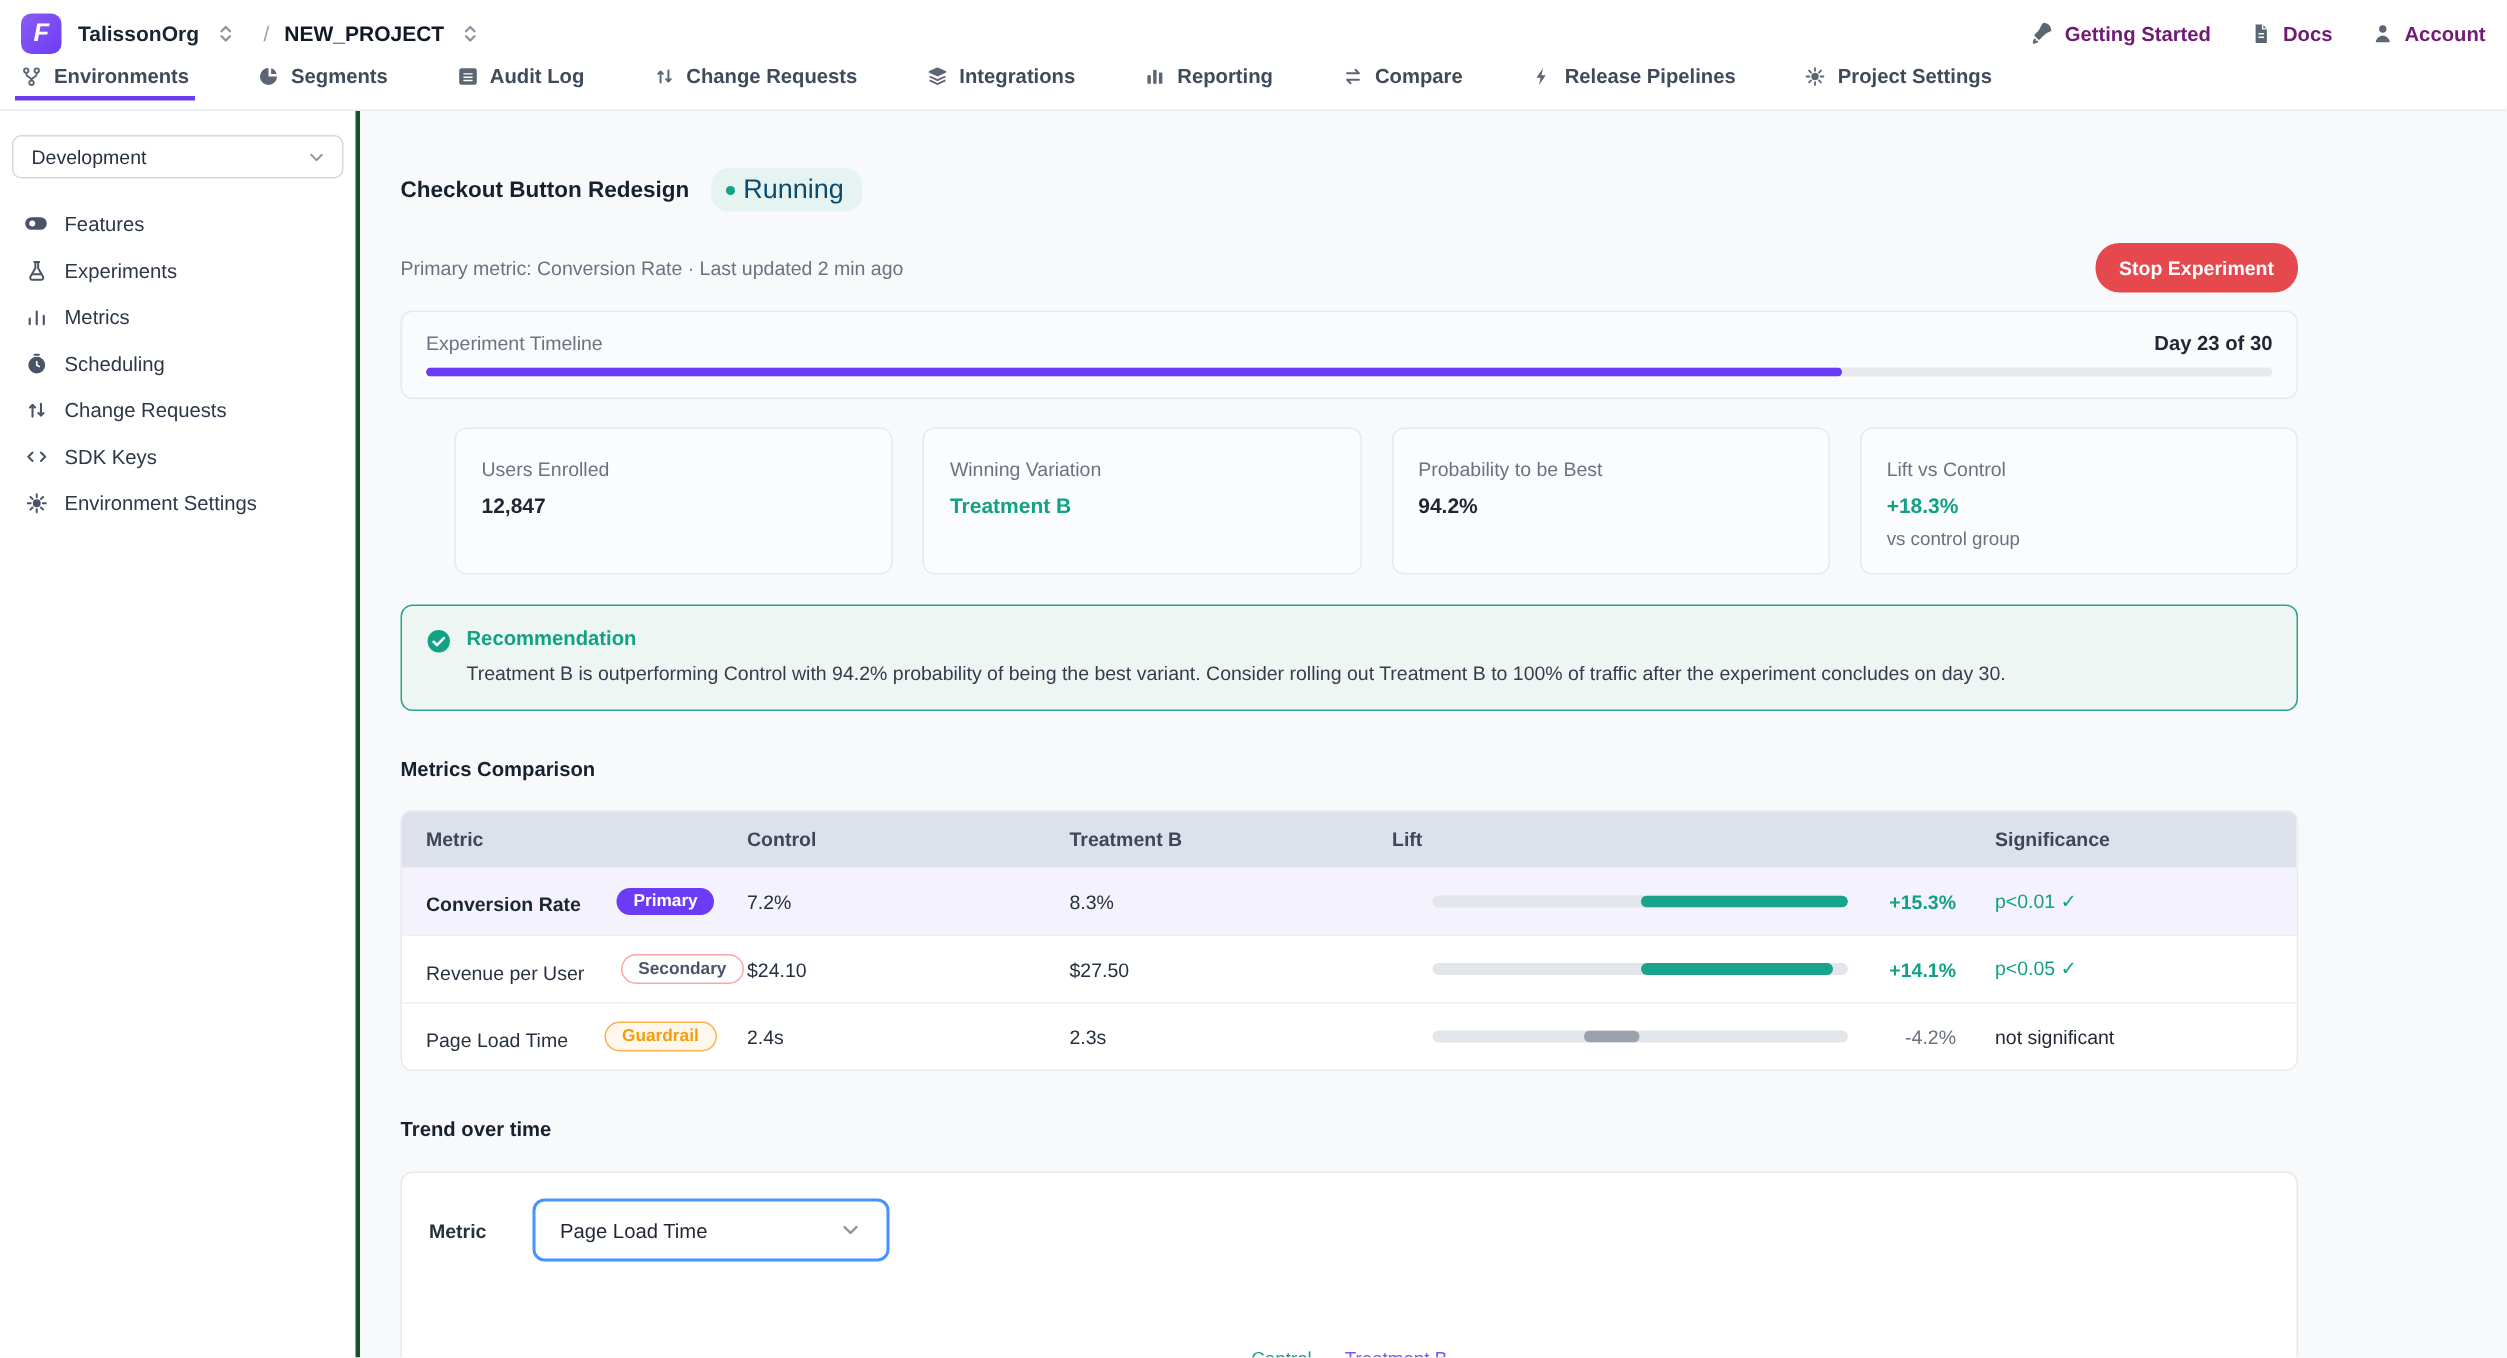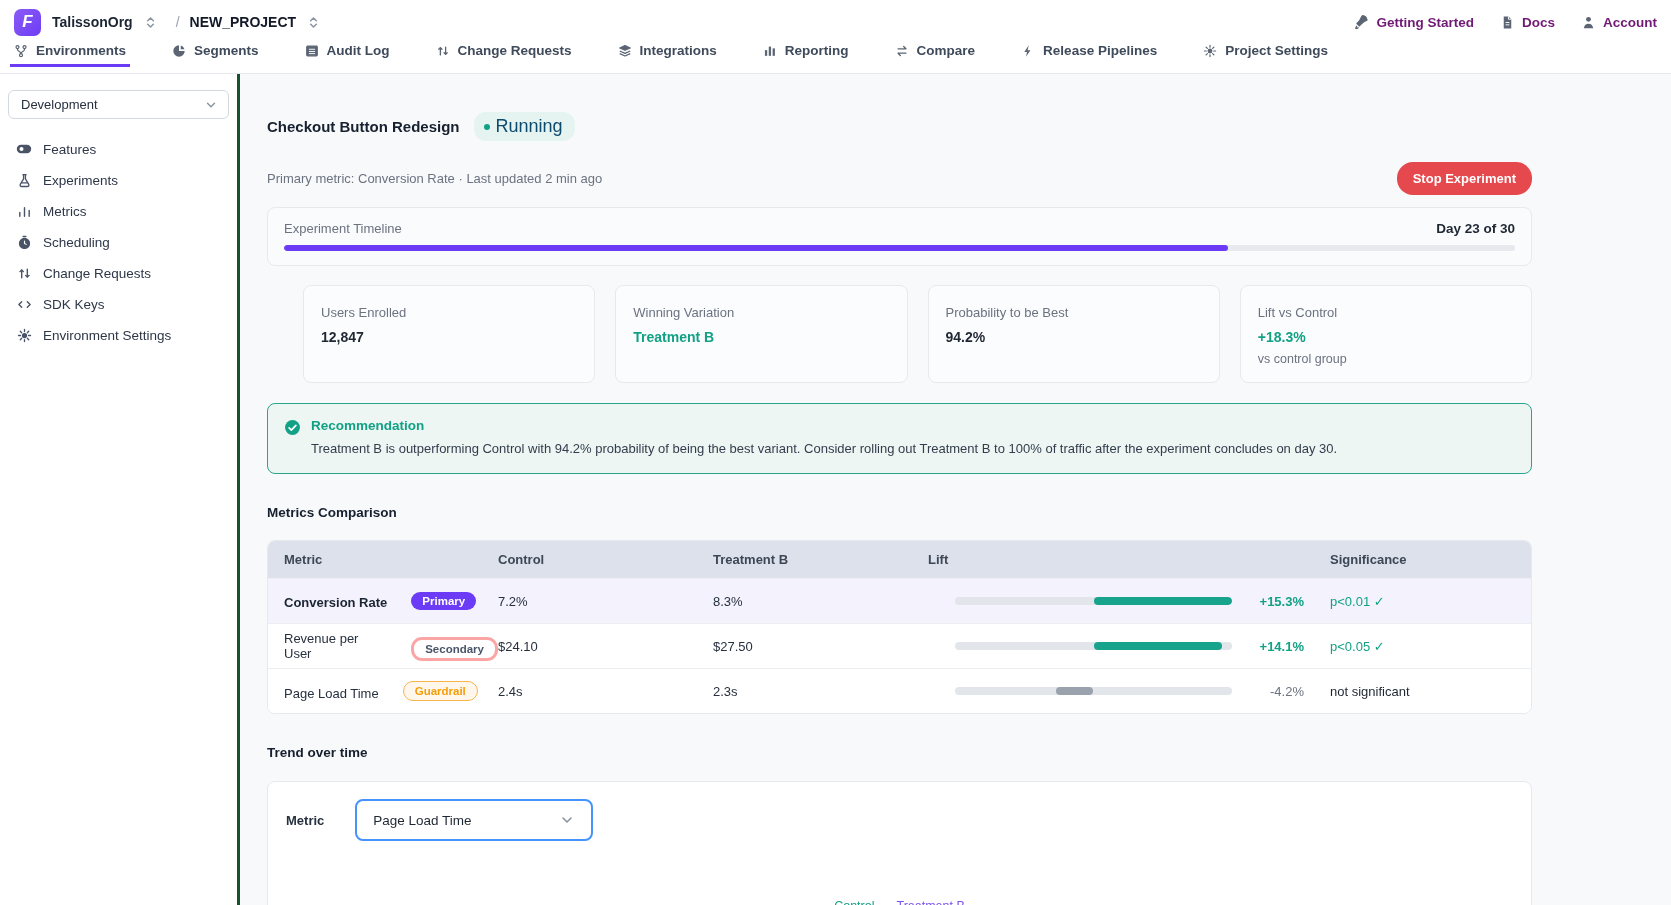--- a/index.html
+++ b/index.html
@@ -79,21 +79,21 @@
   .trow { display:grid; grid-template-columns:214px 215px 215px 402px 1fr; align-items:center; padding-left:16px; }
   .thead { background:#dce1eb; height:37px; }
   .thead .tcell { font-size:13px; font-weight:600; color:#3d4756; }
   .tbody-row { height:45px; border-top:1px solid #eceef2; background:#fff; font-size:13px; color:#27303f; }
   .tbody-row.hl { background:#f4f2fd; }
   .metric-cell { display:flex; align-items:flex-end; gap:24px; }
   .metric-name { font-size:13px; color:#27303f; }
   .metric-name.bold { font-weight:700; color:#1a2433; }
   .badge { font-size:11.5px; font-weight:700; border-radius:11px; padding:3px 11px; white-space:nowrap; }
   .badge.primary { background:#6b3bf5; color:#fff; }
-  .badge.secondary { background:#fff; color:#4a5568; border:3px solid #fca5a5; }
+  .badge.secondary { background:#fff; color:#4a5568; border:1px solid #fca5a5; }
   .badge.guardrail { background:#fff7ec; color:#f59e0b; border:1px solid #f7b44c; }
   .lift-cell { display:flex; align-items:center; }
   .lift-track { margin-left:27px; width:277px; height:8px; border-radius:4px; background:#e2e5ea; position:relative; overflow:hidden; }
   .lift-fill { position:absolute; top:0; bottom:0; border-radius:4px; }
   .lift-val { flex:1; text-align:right; padding-right:26px; font-weight:700; }
   .lift-val.pos { color:#12a185; }
   .lift-val.neg { color:#6b7280; font-weight:400; }
   .sig { font-size:13px; }
   .sig.ok { color:#12a185; }
   .sig.none { color:#1f2733; }

